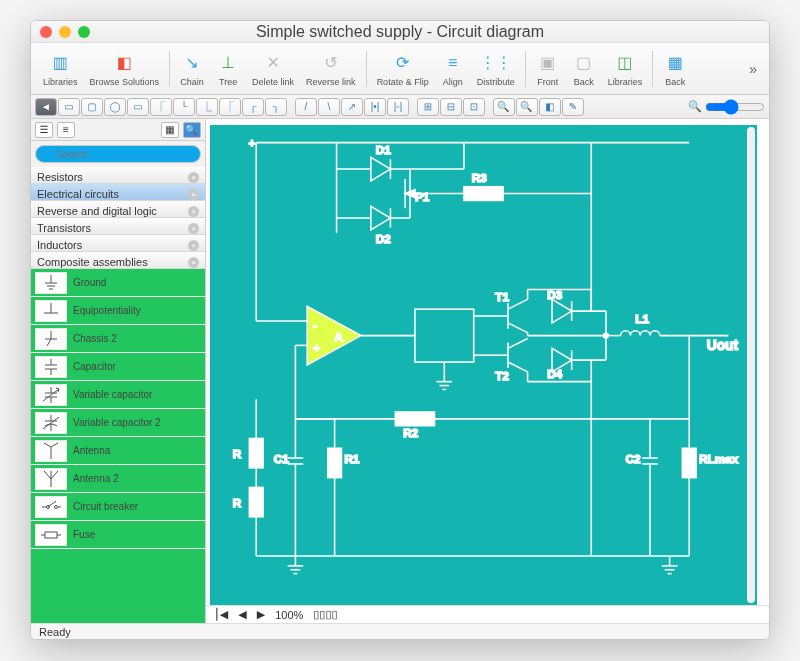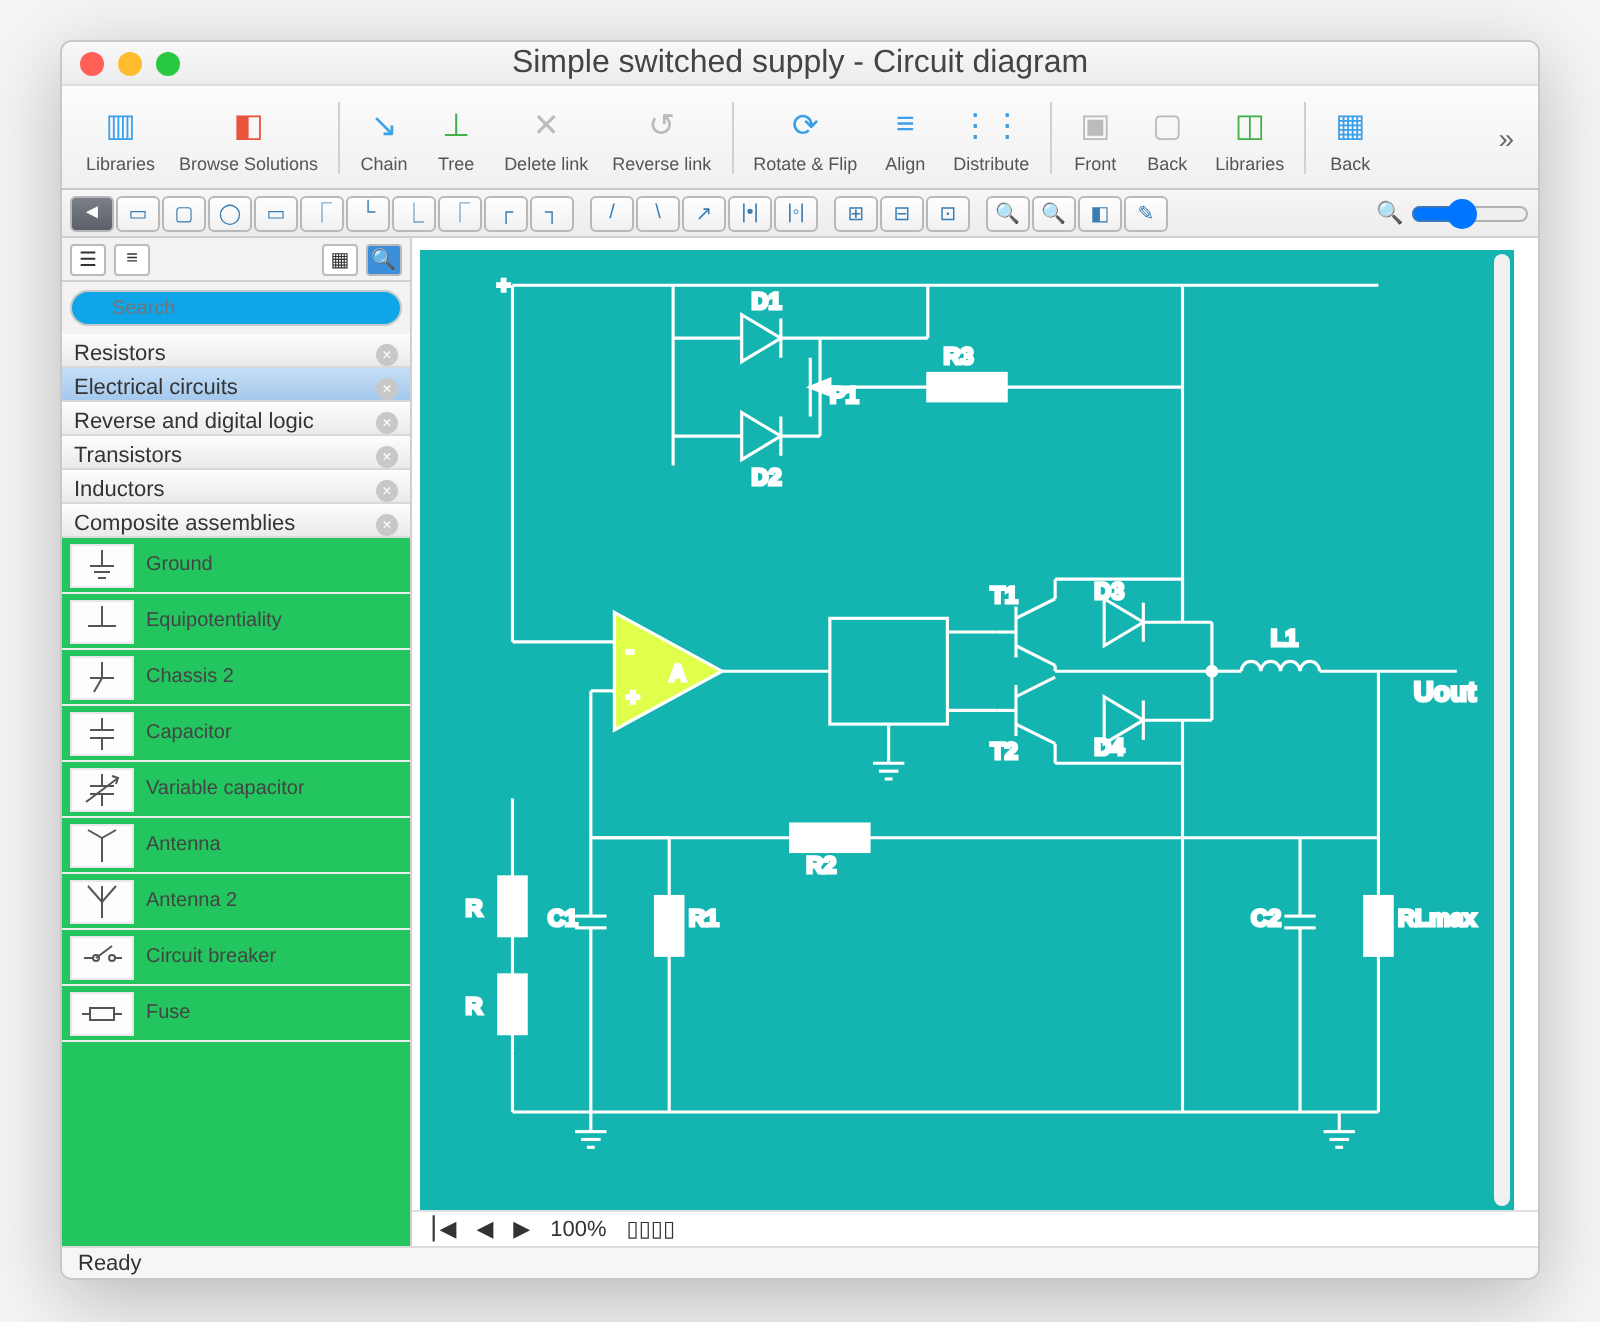--- a/index.html
+++ b/index.html
@@ -238,20 +238,32 @@
                 <line x1="12" y1="12" x2="12" y2="18" stroke="#555"></line>
                 <line x1="4" y1="16" x2="20" y2="4" stroke="#555"></line>
                 <path d="M17 3 L20 4 L19 7" fill="none" stroke="#555"></path>
               </svg>
             </div>
             <div class="shape-lbl">Variable capacitor</div>
           </div>
           <div class="shape-row">
             <div class="shape-ic">
               <svg width="24" height="20">
+                <line x1="12" y1="2" x2="12" y2="8" stroke="#555"></line>
+                <line x1="6" y1="8" x2="18" y2="8" stroke="#555"></line>
+                <path d="M6 13 Q12 9 18 13" fill="none" stroke="#555"></path>
+                <line x1="12" y1="11" x2="12" y2="18" stroke="#555"></line>
+                <line x1="4" y1="16" x2="20" y2="4" stroke="#555"></line>
+              </svg>
+            </div>
+            <div class="shape-lbl">Variable capacitor 2</div>
+          </div>
+          <div class="shape-row">
+            <div class="shape-ic">
+              <svg width="24" height="20">
                 <line x1="12" y1="18" x2="12" y2="6" stroke="#555"></line>
                 <line x1="12" y1="6" x2="5" y2="2" stroke="#555"></line>
                 <line x1="12" y1="6" x2="19" y2="2" stroke="#555"></line>
               </svg>
             </div>
             <div class="shape-lbl">Antenna</div>
           </div>
           <div class="shape-row">
             <div class="shape-ic">
               <svg width="24" height="20">

